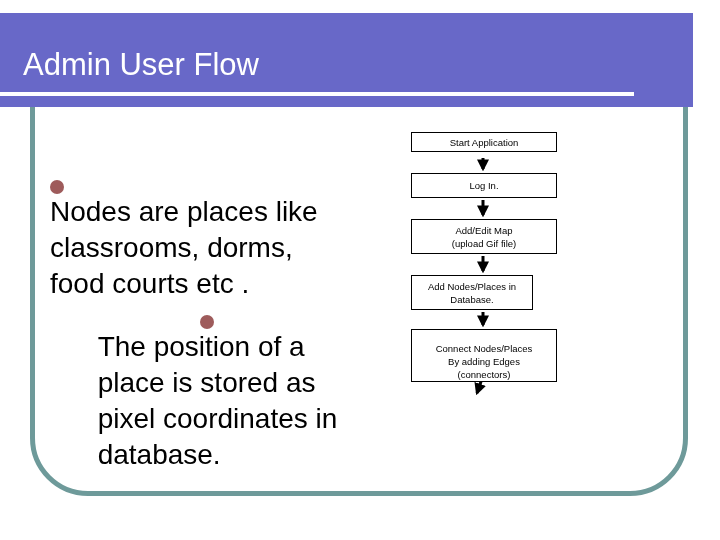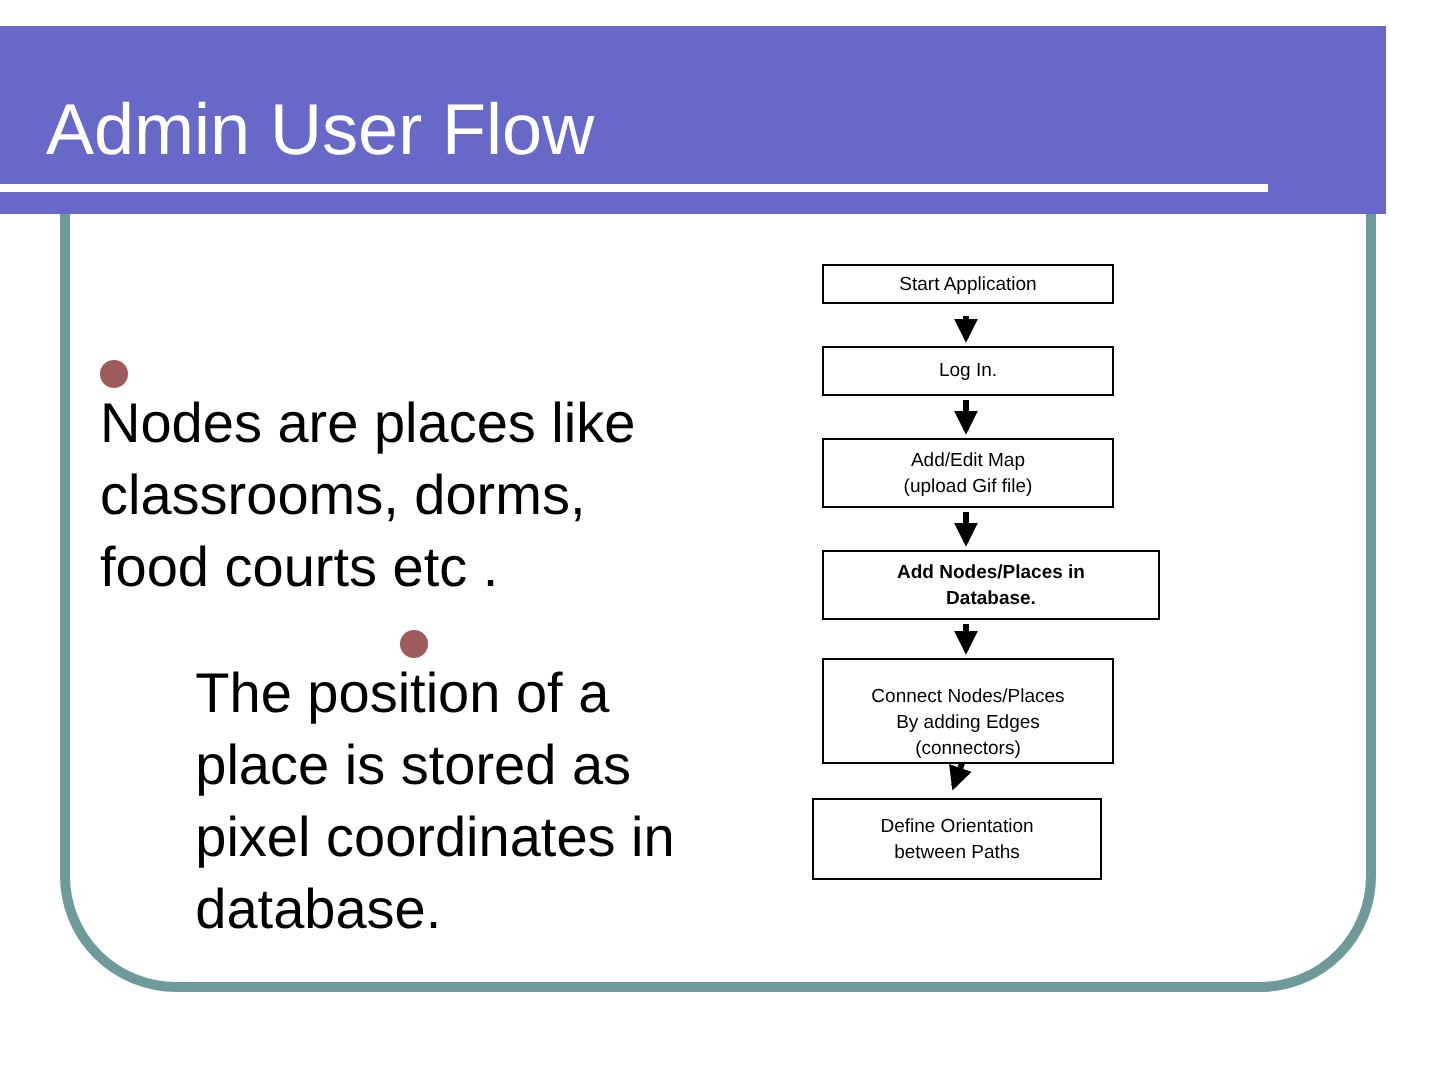--- a/index.html
+++ b/index.html
@@ -11,21 +11,21 @@
   .frame {
     position:absolute; left:30px; top:46px; width:658px; height:450px;
     border:5px solid #6E9A9A; border-radius:58px; box-sizing:border-box; z-index:1;
   }
   
   .titlebar {
     position:absolute; left:0; top:13px; width:693px; height:94px;
     background:#6868C8; z-index:2;
   }
   .title {
-    position:absolute; left:23px; top:30px; font-size:36px; line-height:44px;
+    position:absolute; left:23px; top:30px; font-size:31px; line-height:44px;
     color:#ffffff; white-space:nowrap;
   }
   .title-underline {
     position:absolute; left:0; top:79px; width:634px; height:4px; background:#ffffff;
   }
   
   .bullets { position:absolute; left:50px; top:170px; width:335px; z-index:3; }
   .bullet { display:flex;flex-direction:column; }
   .bullet + .bullet { margin-top:3px;align-items:center; }
   .dot {
@@ -40,21 +40,21 @@
     position:absolute; box-sizing:border-box; background:#ffffff;
     border:1px solid #000000; z-index:3;
     display:flex; align-items:center; justify-content:center;
     text-align:center; font-size:9.5px; line-height:13px; color:#000000;
     white-space:pre-line;
   }
   .flow-box.align-bottom { align-items:flex-end; }
   #fb1 { left:411px; top:132px; width:146px; height:20px; }
   #fb2 { left:411px; top:173px; width:146px; height:25px; }
   #fb3 { left:411px; top:219px; width:146px; height:35px; }
-  #fb4 { left:411px; top:275px; width:169px; height:35px;font-weight:bold; }
+  #fb4 { left:411px; top:275px; width:122px; height:35px; }
   #fb5 { left:411px; top:329px; width:146px; height:53px; }
   #fb6 { left:406px; top:399px; width:145px; height:41px; }
   .flow-arrows {
     position:absolute; left:400px; top:130px; width:200px; height:320px;
     z-index:2; pointer-events:none;
   }
 </style>
 </head>
 <body>
 
@@ -85,22 +85,20 @@
 
   <div class="flow-box" id="fb1">Start Application</div>
   <div class="flow-box" id="fb2">Log In.</div>
   <div class="flow-box" id="fb3">Add/Edit Map
 (upload Gif file)</div>
   <div class="flow-box" id="fb4">Add Nodes/Places in
 Database.</div>
   <div class="flow-box align-bottom" id="fb5">Connect Nodes/Places
 By adding Edges
 (connectors)</div>
-  <div class="flow-box" id="fb6">Define Orientation
-between Paths</div>
 
   <svg class="flow-arrows" viewBox="0 0 200 320" xmlns="http://www.w3.org/2000/svg">
     <defs>
       <marker id="ah" viewBox="0 0 10 10" refX="8" refY="5" markerWidth="4" markerHeight="4" orient="auto">
         <path d="M0,0 L10,5 L0,10 z" fill="#000000"></path>
       </marker>
     </defs>
     <line x1="83" y1="28" x2="83" y2="39" stroke="#000000" stroke-width="3" marker-end="url(#ah)"></line>
     <line x1="83" y1="70" x2="83" y2="85" stroke="#000000" stroke-width="3" marker-end="url(#ah)"></line>
     <line x1="83" y1="126" x2="83" y2="141" stroke="#000000" stroke-width="3" marker-end="url(#ah)"></line>

